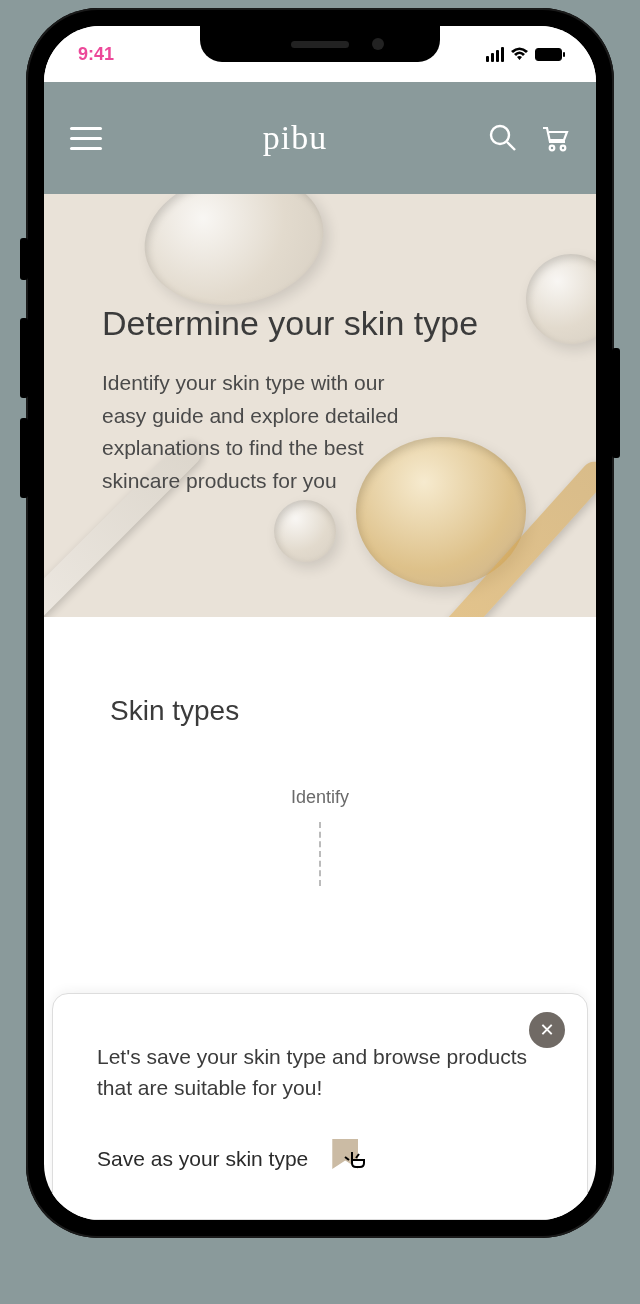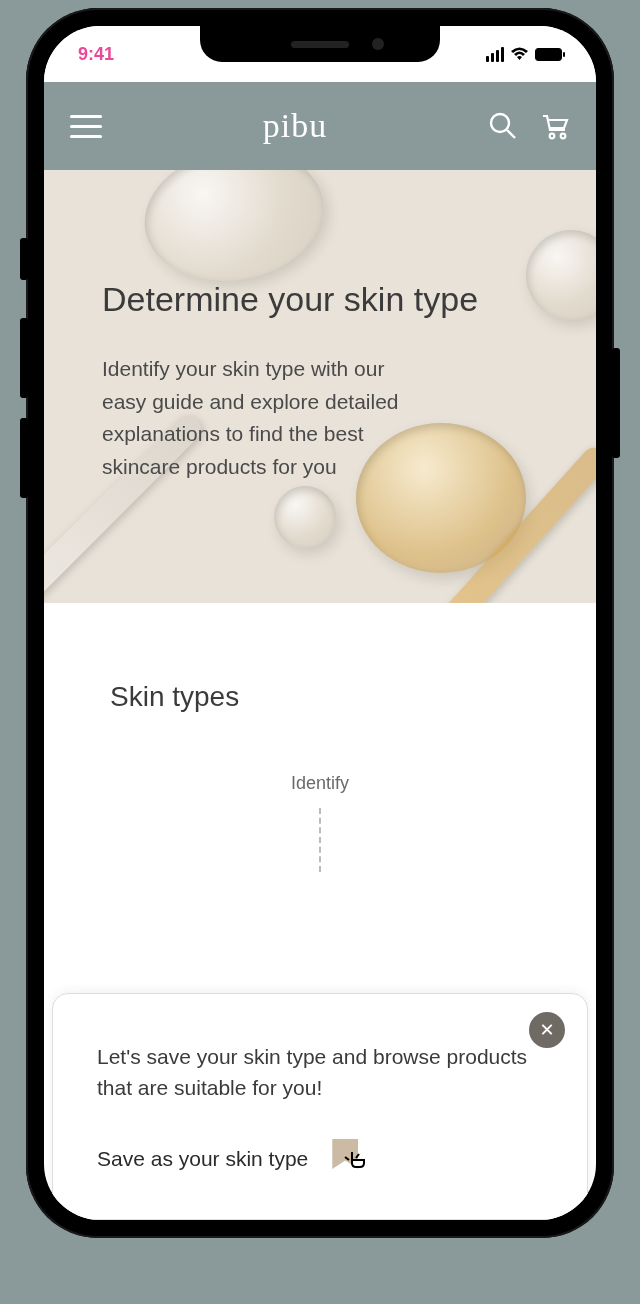--- a/index.html
+++ b/index.html
@@ -110,21 +110,21 @@
   .battery-fill {
     width: 100%;
     height: 100%;
     background: #000;
     border-radius: 1px;
   }
 
   
   .app-header {
     background: #8a9a9b;
-    height: 88px;
+    height: 112px;
     display: flex;
     align-items: center;
     justify-content: space-between;
     padding: 0 26px;
   }
   .brand {
     color: #fff;
     font-family: Georgia, 'Times New Roman', serif;
     font-size: 34px;
     letter-spacing: 1px;
@@ -163,21 +163,21 @@
     background: linear-gradient(90deg, rgba(255,255,255,0.4), rgba(200,195,185,0.4));
     box-shadow: 0 3px 8px rgba(0,0,0,0.18);
   }
   .dropper.p1 { left: -120px; top: 350px; transform: rotate(-45deg); }
   .dropper.p2 { right: -60px; bottom: 20px; transform: rotate(-48deg); background: linear-gradient(90deg, rgba(230,180,90,0.6), rgba(200,150,60,0.5)); }
 
   .hero-title {
     font-size: 34px;
     font-weight: 500;
     color: #3b3b3b;
-    margin-bottom: 34px;
+    margin-bottom: 24px;
     position: relative;
     z-index: 2;
   }
   .hero-desc {
     font-size: 21px;
     line-height: 1.55;
     color: #4a4a4a;
     max-width: 300px;
     position: relative;
     z-index: 2;

